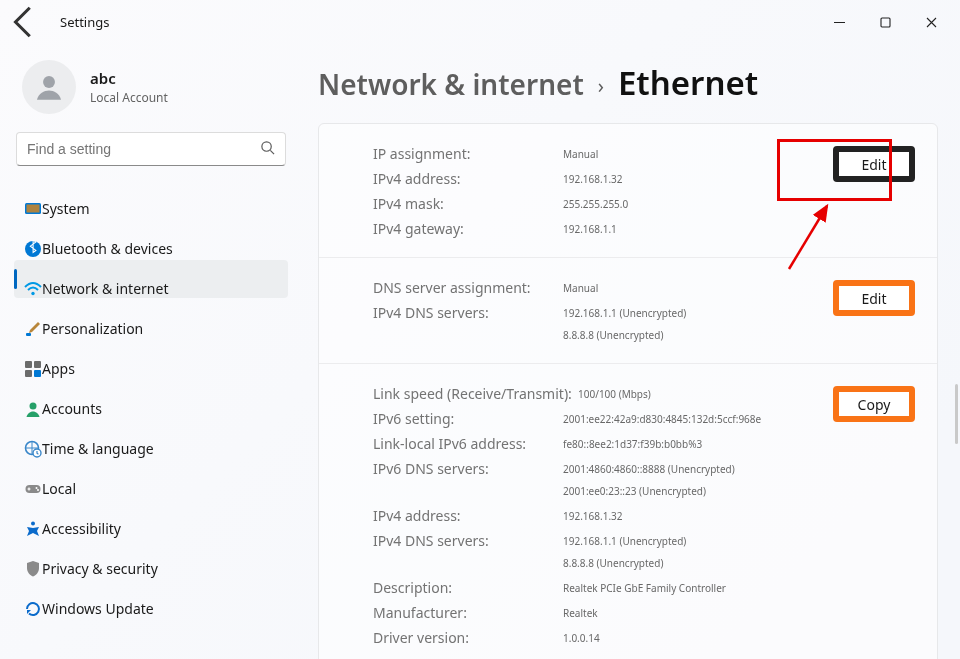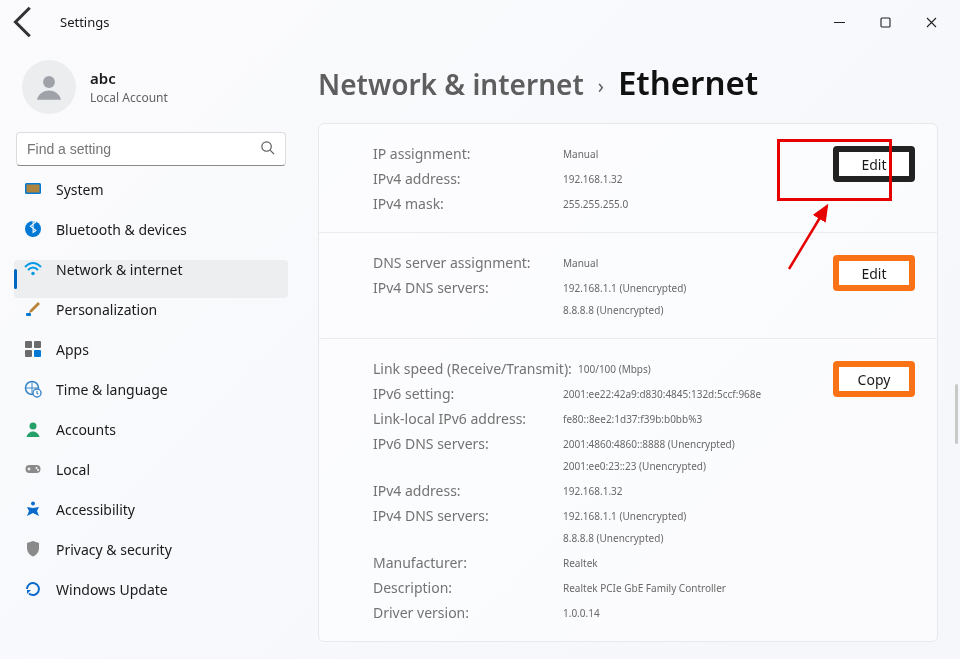--- a/index.html
+++ b/index.html
@@ -55,21 +55,21 @@
     display:flex;align-items:center;
     background:#fff;border:1px solid #dcdcdc;border-bottom:1px solid #8a8a8a;
     border-radius:4px;height:34px;padding:0 10px;margin: 0 2px 14px 2px;
   }
   .search input{flex:1;border:none;outline:none;font-size:14px;background:transparent;color:#555;}
   .search .sicon{color:#606060;}
 
   
   .nav { display:flex;flex-direction:column;gap:2px;}
   .nav-item {
-    display:flex;align-items:flex-start;gap:14px;
+    display:flex;align-items:flex-end;
     height:38px;padding:0 10px;border-radius:4px;
     font-size:14px;color:#1a1a1a;cursor:default;
     position:relative;
   }
   .nav-item.active { background:#eceef0; }
   .nav-item.active::before{
     content:"";position:absolute;left:0;top:9px;bottom:9px;width:3px;border-radius:3px;background:#0067c0;
   }
   .nav-icon{width:18px;height:18px;display:flex;align-items:center;justify-content:center;}
   .nav-icon svg{width:18px;height:18px;}
@@ -206,36 +206,36 @@
               <rect x="10" y="1" width="7" height="7" rx="1" fill="#6b6b6b"></rect>
               <rect x="1" y="10" width="7" height="7" rx="1" fill="#6b6b6b"></rect>
               <rect x="10" y="10" width="7" height="7" rx="1" fill="#0078d4"></rect>
             </svg>
           </span>
         <span>Apps</span>
       </div>
       <div class="nav-item">
         <span class="nav-icon">
             <svg viewBox="0 0 18 18">
+              <circle cx="9" cy="6" r="3.5" fill="#26a069"></circle>
+              <path d="M2.5 17c1-4 4.3-5.5 6.5-5.5s5.5 1.5 6.5 5.5z" fill="#26a069"></path>
+            </svg>
+          </span>
+        <span>Accounts</span>
+      </div>
+      <div class="nav-item">
+        <span class="nav-icon">
+            <svg viewBox="0 0 18 18">
               <circle cx="8" cy="8" r="6.5" fill="none" stroke="#3a87c9" stroke-width="1.6"></circle>
               <path d="M8 1.5v13M1.5 8h13" stroke="#3a87c9" stroke-width="1"></path>
               <circle cx="13" cy="13" r="4" fill="#fff" stroke="#3a87c9" stroke-width="1.4"></circle>
               <path d="M13 11v2.2l1.4 1" stroke="#3a87c9" stroke-width="1.2" fill="none"></path>
             </svg>
           </span>
         <span>Time &amp; language</span>
-      </div>
-      <div class="nav-item">
-        <span class="nav-icon">
-            <svg viewBox="0 0 18 18">
-              <circle cx="9" cy="6" r="3.5" fill="#26a069"></circle>
-              <path d="M2.5 17c1-4 4.3-5.5 6.5-5.5s5.5 1.5 6.5 5.5z" fill="#26a069"></path>
-            </svg>
-          </span>
-        <span>Accounts</span>
       </div>
       <div class="nav-item">
         <span class="nav-icon">
             <svg viewBox="0 0 18 18">
               <rect x="1.5" y="5" width="15" height="8" rx="4" fill="#8a8a8a"></rect>
               <circle cx="12.5" cy="8" r="1" fill="#fff"></circle>
               <circle cx="14" cy="10" r="1" fill="#fff"></circle>
               <path d="M5 7.5v3M3.5 9h3" stroke="#fff" stroke-width="1.2"></path>
             </svg>
           </span>
@@ -285,20 +285,24 @@
             <div class="val">Manual</div>
           </div>
         <div class="row">
             <div class="label">IPv4 address:</div>
             <div class="val">192.168.1.32</div>
           </div>
         <div class="row">
             <div class="label">IPv4 mask:</div>
             <div class="val">255.255.255.0</div>
           </div>
+        <div class="row">
+            <div class="label">IPv4 gateway:</div>
+            <div class="val">192.168.1.1</div>
+          </div>
         <div class="btn top" style="border-color:#222;">Edit</div>
       </div>
 
       <div class="section">
         <div class="row">
             <div class="label">DNS server assignment:</div>
             <div class="val">Manual</div>
           </div>
         <div class="row">
             <div class="label">IPv4 DNS servers:</div>
@@ -329,26 +333,26 @@
         <div class="row">
             <div class="label">IPv4 address:</div>
             <div class="val">192.168.1.32</div>
           </div>
         <div class="row">
             <div class="label">IPv4 DNS servers:</div>
             <div class="val" style="white-space:pre-line;">192.168.1.1 (Unencrypted)
 8.8.8.8 (Unencrypted)</div>
           </div>
         <div class="row">
+            <div class="label">Description:</div>
+            <div class="val">Realtek PCIe GbE Family Controller</div>
+          </div>
+        <div class="row">
             <div class="label">Manufacturer:</div>
             <div class="val">Realtek</div>
-          </div>
-        <div class="row">
-            <div class="label">Description:</div>
-            <div class="val">Realtek PCIe GbE Family Controller</div>
           </div>
         <div class="row">
             <div class="label">Driver version:</div>
             <div class="val">1.0.0.14</div>
           </div>
         <div class="btn top">Copy</div>
       </div>
     </div>
 
     <div class="highlight-box" style="left:477px; top:95px; width:115px; height:62px;"></div>

